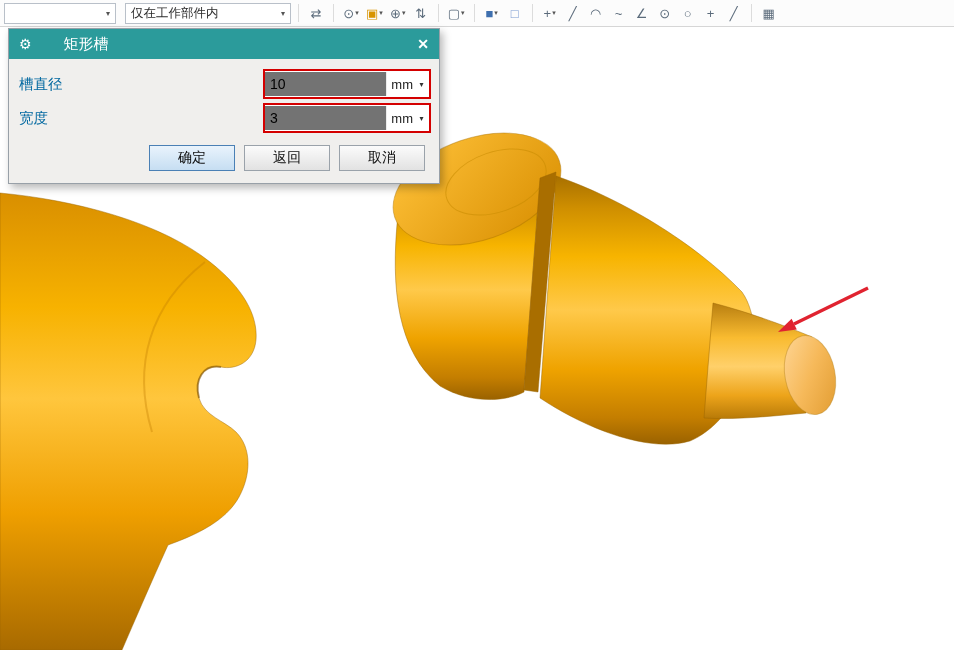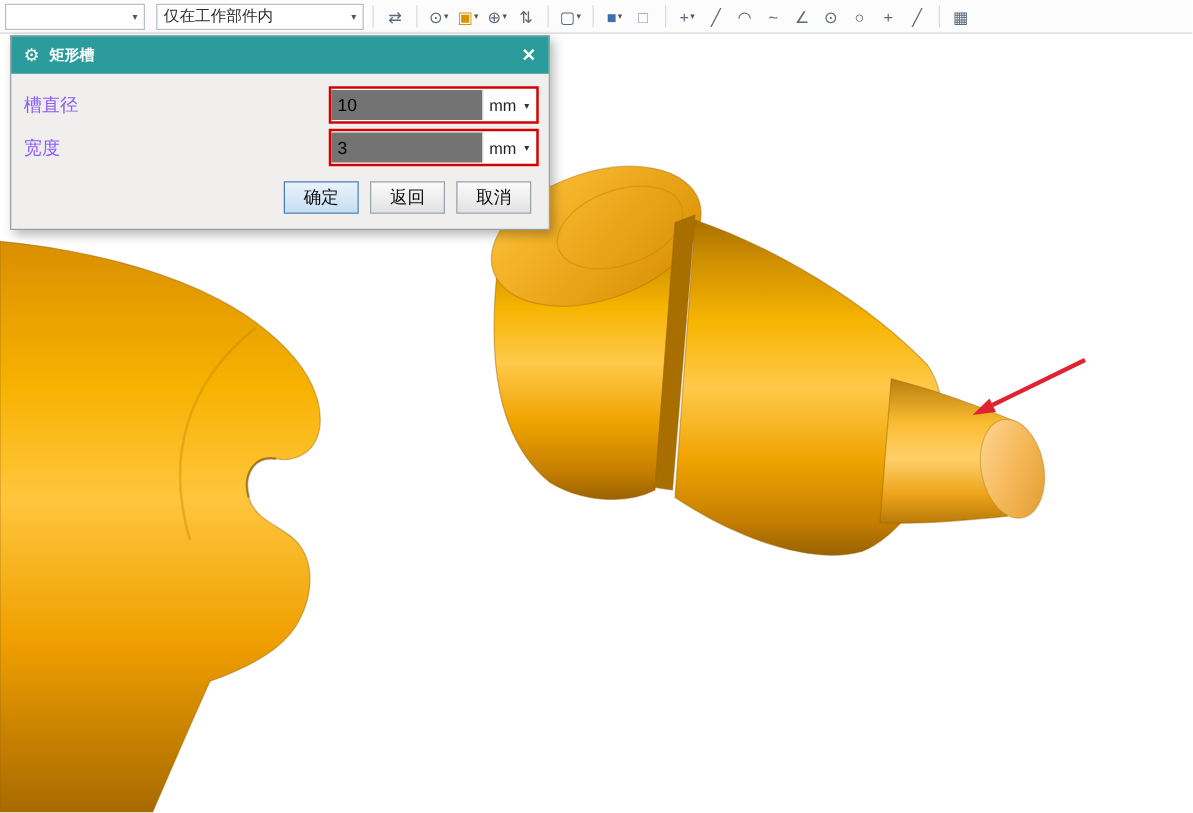--- a/index.html
+++ b/index.html
@@ -26,35 +26,35 @@
 
   
   svg.viewport { position: absolute; top: 0; left: 0; z-index: 1; }
 
   
   .dialog { position: absolute; left: 8px; top: 28px; width: 432px; background: #f0efed;
             border: 1px solid #98a0a8; box-shadow: 3px 4px 8px rgba(0,0,0,.28); z-index: 6; }
   .dlg-title { height: 30px; background: #2b9b9b; display: flex; align-items: center;
                gap: 8px; padding: 0 10px; }
   .dlg-title .gear { color: #fff; font-size: 14px; }
-  .dlg-title .ttl { color: #fff; font-size: 12px; font-weight: bold; }
+  .dlg-title .ttl { color: #fff; font-size: 15px; font-weight: normal; margin-left: 24px; }
   .dlg-close { margin-left: auto; color: #fff; font-size: 14px; font-weight: bold; cursor: default; }
   .dlg-body { padding: 8px 8px 12px 10px; }
   .frow { display: flex; align-items: center; height: 34px; }
-  .flabel { font-size: 14.5px; color: #8b5cf6; }
+  .flabel { font-size: 14.5px; color: #0369a1; }
   .redbox { margin-left: auto; width: 168px; height: 30px; border: 2px solid #d40000;
             background: #fff; display: flex; align-items: center; }
   .redbox input { flex: 1; min-width: 0; height: 24px; border: 0; outline: none;
                   font-size: 14px; padding: 0 5px; font-family: inherit; color: #000; background: #737373; }
   .unit { font-size: 13px; color: #222; padding: 0 1px 0 4px; height: 24px;
           display: flex; align-items: center; border-left: 1px solid #ececec; }
   .unit-dd { width: 15px; height: 24px; display: flex; align-items: center;
              justify-content: center; font-size: 8px; color: #333; }
   .btnrow { display: flex; justify-content: flex-end; gap: 9px; margin-top: 10px; padding-right: 6px; }
-  .btn { width: 60px; height: 26px; display: flex; align-items: center; justify-content: center;
+  .btn { width: 86px; height: 26px; display: flex; align-items: center; justify-content: center;
          font-size: 14px; color: #0d0d0d; background: linear-gradient(#fbfbfb, #e2e2e2);
          border: 1px solid #9aa2aa; text-align: center; }
   .btn.ok { background: linear-gradient(#e9f3fc, #c6def2); border: 1px solid #4a80b5; }
 </style>
 </head>
 <body>
 
 <div id="stage">
 
   <svg class="viewport" width="954" height="650" viewBox="0 0 954 650">

